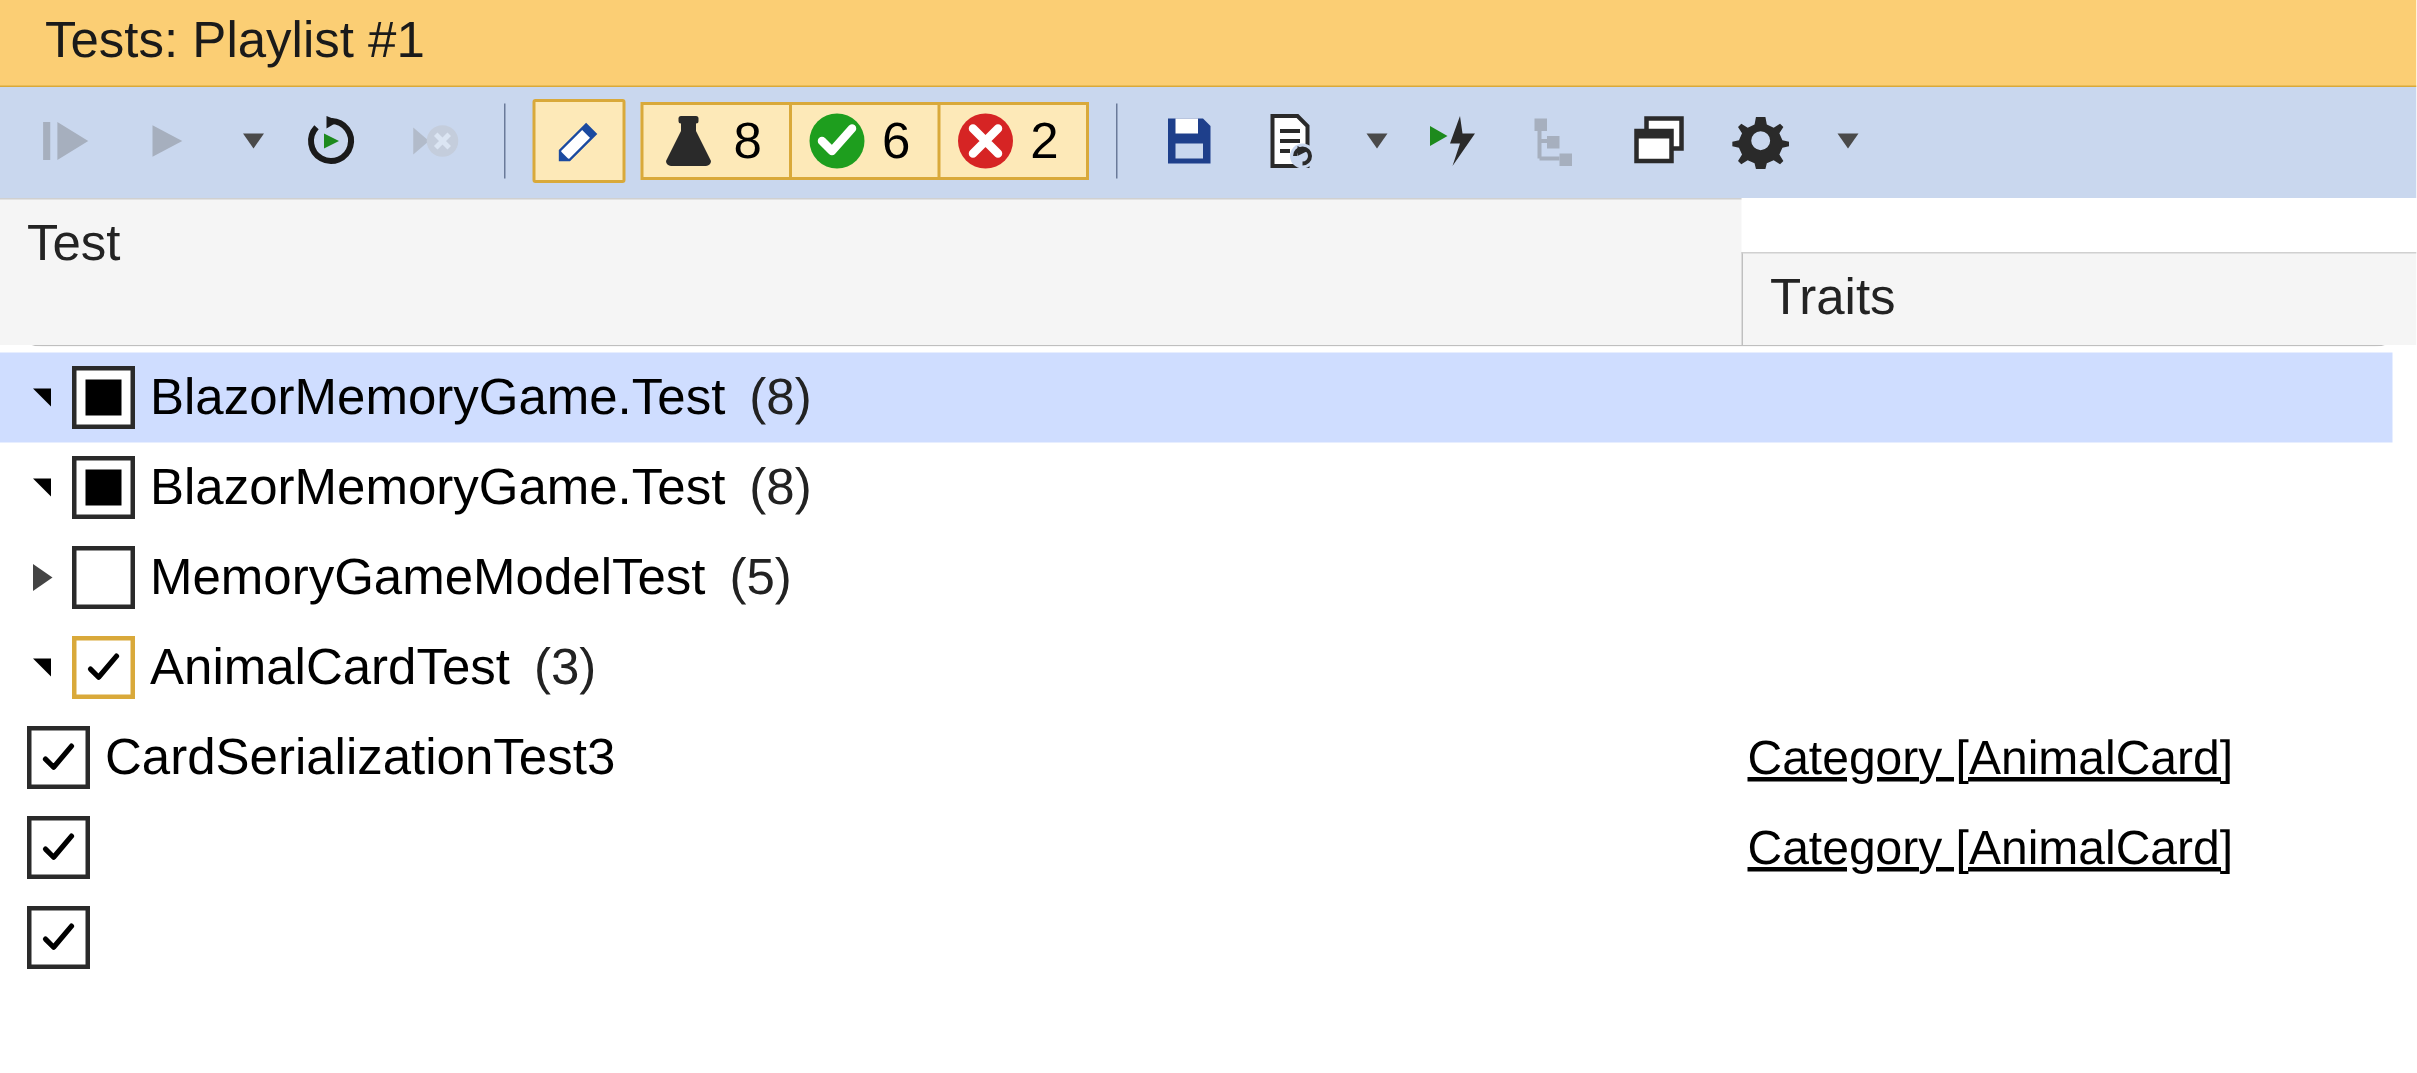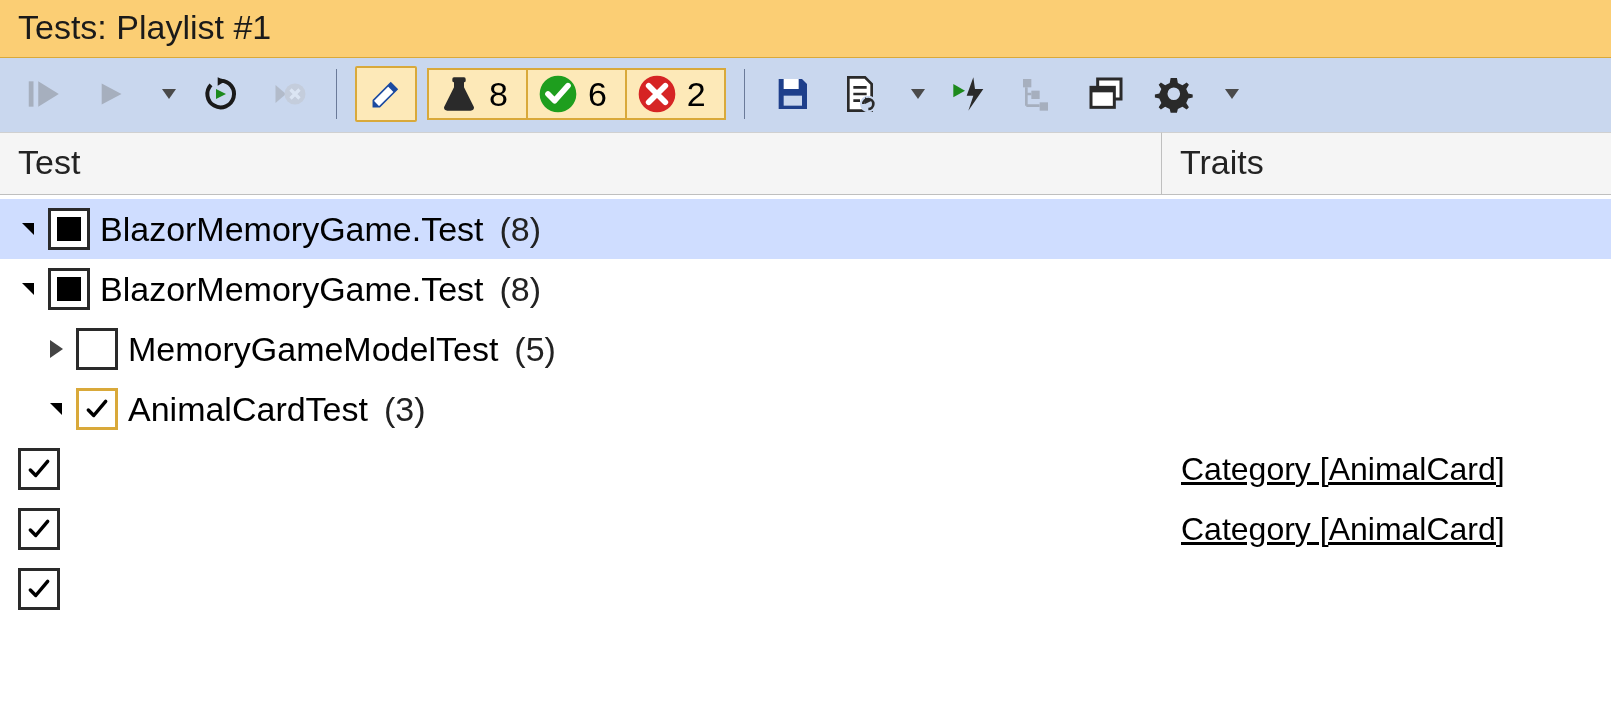--- a/index.html
+++ b/index.html
@@ -6,21 +6,21 @@
     margin: 0;
     padding: 0;
     font-family: "Segoe UI", Arial, sans-serif;
     font-size: 30px;
     color: #000;
     background: #fff;
     width: 1611px;
   }
   .title-bar {
     background: #fbce74;
-    padding: 8px 18px 10px 18px;
+    padding: 8px 18px 10px 30px;
     border-bottom: 1px solid #d9a93a;
     font-size: 34px;
     color: #1a1a1a;
   }
   .toolbar {
     display: flex;
     align-items: center;
     background: #c9d7ee;
     padding: 8px 14px 10px 14px;
     gap: 10px;
@@ -63,33 +63,35 @@
     gap: 10px;
     padding: 4px 18px 4px 10px;
     border-right: 2px solid #d9a93a;
   }
   .counter-cell:last-child { border-right: none; }
   .counter-cell span.num { font-size: 34px; color:#000; }
   .columns {
     display: grid;
     grid-template-columns: 1fr 450px;
     border-bottom: 1px solid #bfbfbf;
+    border-radius: 28px;
   }
   .columns .col {
     padding: 10px 18px 12px 18px;
     background: #f5f5f5;
     border-top: 1px solid #d0d0d0;
     font-size: 34px;
     color:#232323;
   }
   .columns .col + .col {
     border-left: 1px solid #bfbfbf;
+    margin-top: 36px;
   }
   .tree {
-    padding: 4px 0 10px 0;
+    padding: 4px 16px 10px 0;
   }
   .row {
     display: grid;
     grid-template-columns: 1fr 450px;
     align-items: center;
     height: 60px;
   }
   .row.selected { background: #cfddff; }
   .row .cell-left {
     display: flex;
@@ -131,21 +133,21 @@
   }
   .tri-closed {
     width:0;height:0;
     border-top:9px solid transparent;
     border-bottom:9px solid transparent;
     border-left:13px solid #444;
   }
   
   .ind1 { padding-left: 18px; }
   .ind2 { padding-left: 76px; }
-  .ind3 { padding-left: 110px; margin-left: 28px; }
+  .ind3 { padding-left: 110px; }
   .ind4 { padding-left: 168px; }
   svg { display:block; }
 </style>
 </head>
 <body>
 
 <div class="title-bar">
   <span>Tests: Playlist #1</span>
 </div>
 
@@ -338,20 +340,21 @@
     <div class="cell-right"></div>
   </div>
 
   <div class="row">
     <div class="cell-left ind4">
       <span class="cb check">
         <svg viewBox="0 0 24 24">
             <path d="M4 13 L9 18 L20 5" fill="none" stroke="#000" stroke-width="3.2" stroke-linecap="round" stroke-linejoin="round"></path>
           </svg>
       </span>
+      <span class="label">CardSerializationTest3</span>
     </div>
     <div class="cell-right">Category [AnimalCard]</div>
   </div>
 
   <div class="row">
     <div class="cell-left ind4">
       <span class="cb check">
         <svg viewBox="0 0 24 24">
             <path d="M4 13 L9 18 L20 5" fill="none" stroke="#000" stroke-width="3.2" stroke-linecap="round" stroke-linejoin="round"></path>
           </svg>

